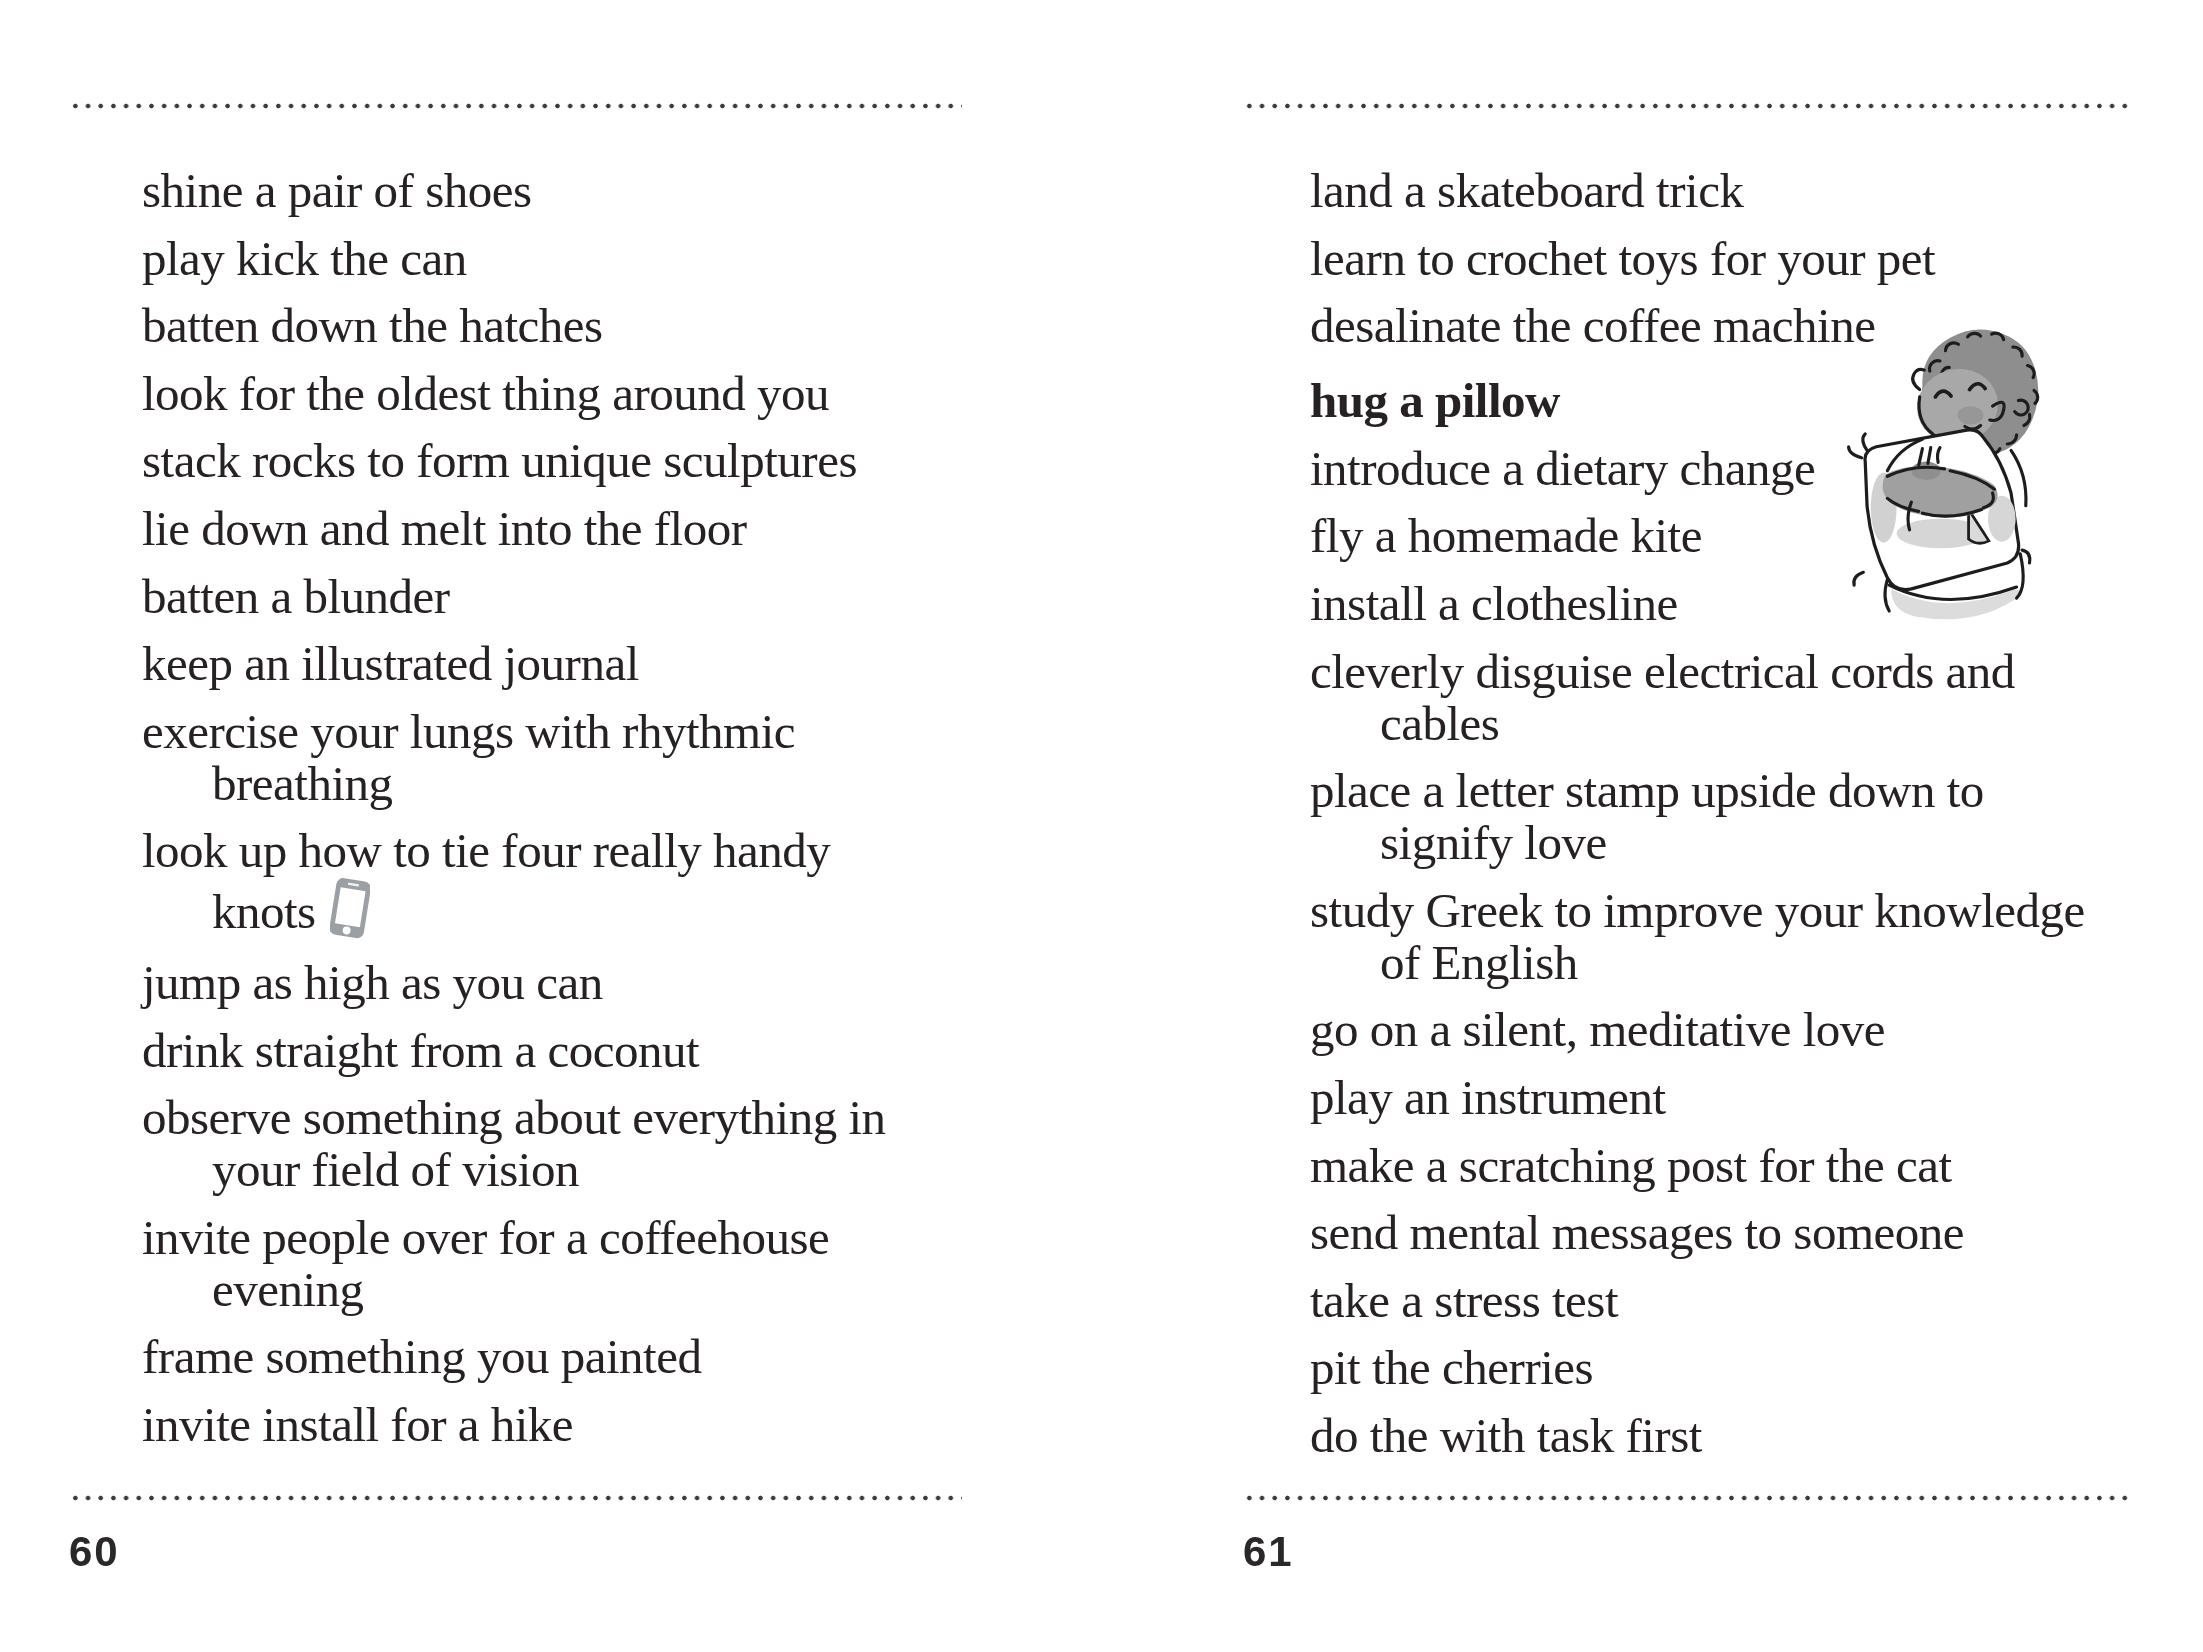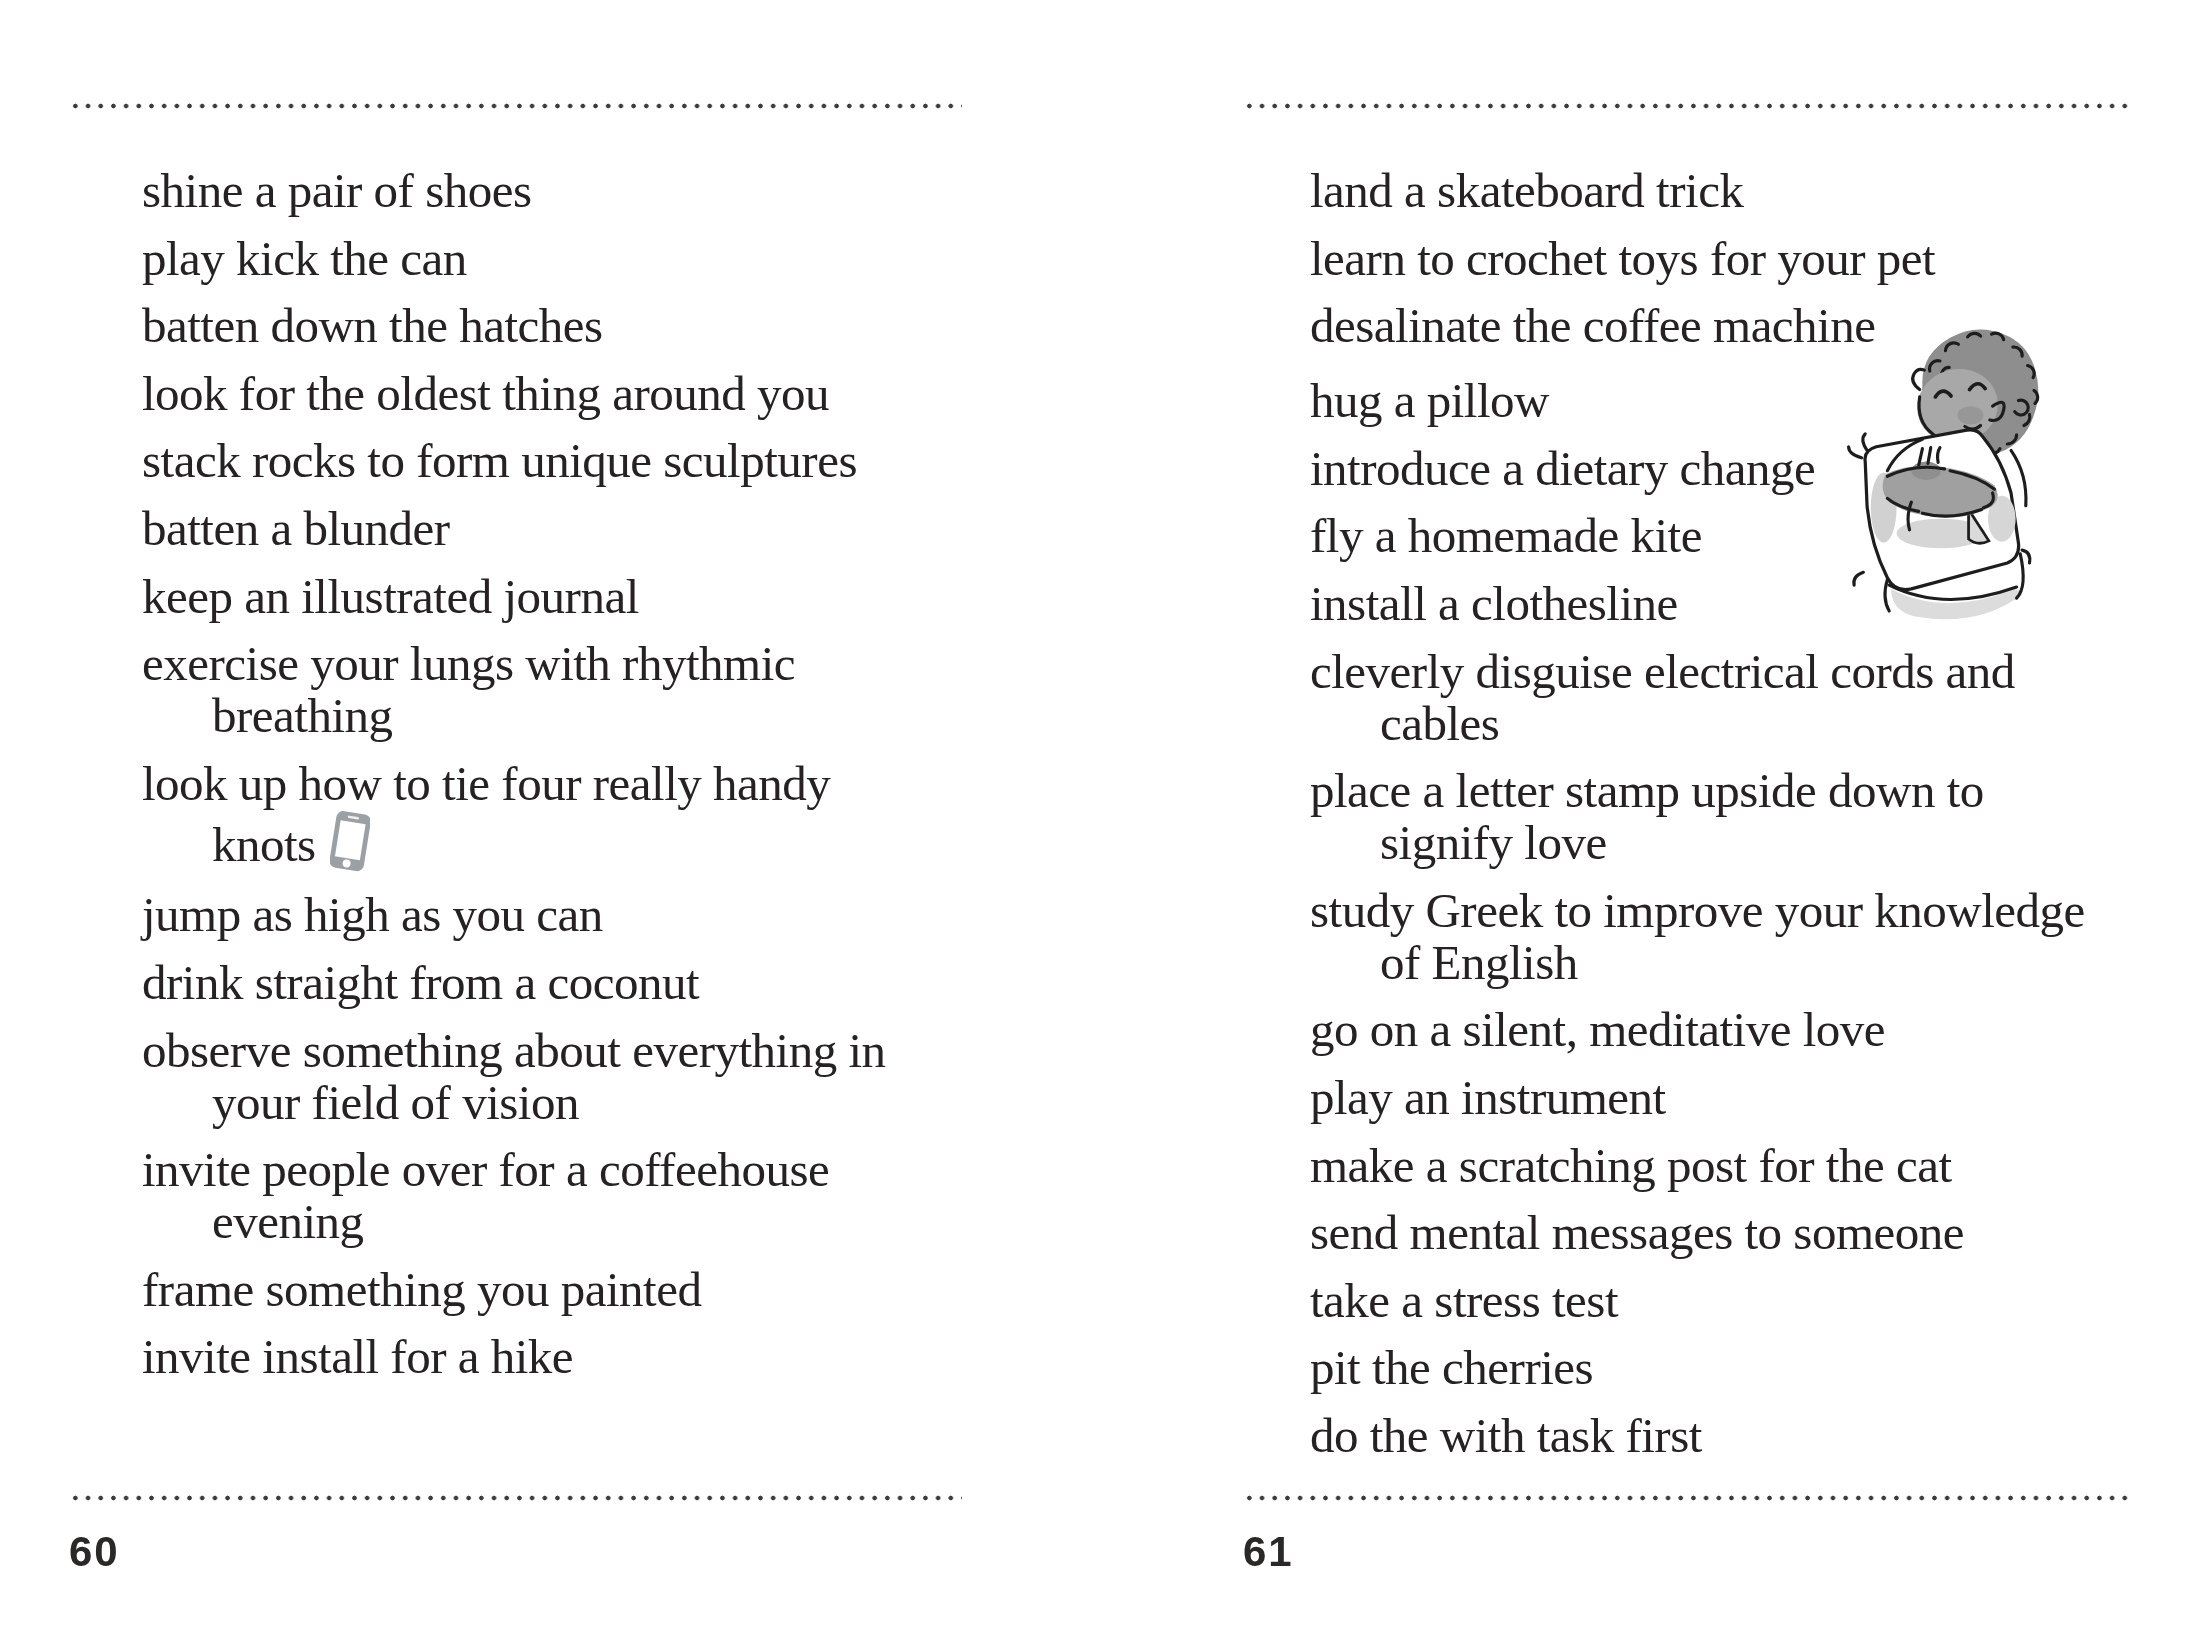--- a/index.html
+++ b/index.html
@@ -20,41 +20,42 @@
   .rule-top{top:103px;}
   .rule-bottom{top:1495px;}
   .list{position:absolute;top:165px;}
   .page-left  .list{left:73px;width:826px;}
   .page-right .list{left:67px;width:826px;}
   .item{
     font-size:49px;line-height:52px;margin-bottom:15.6px;
     padding-left:70px;text-indent:-70px;
     white-space:pre-line;letter-spacing:-0.5px;
   }
-  .item.bold{font-weight:normal;margin-top:23px;}
+  .item.bold{font-weight:bold;margin-top:23px;}
   .pagenum{
     position:absolute;top:1528px;left:0;width:100%;
     font-family:"Liberation Sans","DejaVu Sans",sans-serif;
     font-weight:700;font-size:42px;letter-spacing:1.8px;color:var(--num,#2b2828);
   }
   svg.phone{width:40px;height:64px;margin-left:14.7px;vertical-align:-13px;}
   .illustration{position:absolute;left:586px;top:312px;width:233px;height:323px;}
   .ill-line{fill:none;stroke:var(--ill-line,#1d1d1d);stroke-width:3.4;stroke-linecap:round;stroke-linejoin:round;}
 </style>
 </head>
 <body style="--paper: #ffffff; --text: #262223; --dot: #3b3b3b; --num: #2b2828; --phone: #9aa0a4; --ill-line: #1d1d1d; --ill-hair: #8e8e8e; --ill-hair-light: #cbcbcb; --ill-skin: #a8a8a8; --ill-cheek: #929292; --ill-arm-band: #a0a0a0; --ill-hand: #8f8f8f; --ill-pillow-shade: #cccccc; --ill-body-light: #dcdcdc;">
 
 <div class="page page-left">
   <div class="rule rule-top"></div>
   <div class="list">
       <div class="item"><span>shine a pair of shoes</span></div>
       <div class="item"><span>play kick the can</span></div>
       <div class="item"><span>batten down the hatches</span></div>
       <div class="item"><span>look for the oldest thing around you</span></div>
       <div class="item"><span>stack rocks to form unique sculptures</span></div>
+      <div class="item"><span>lie down and melt into the floor</span></div>
       <div class="item"><span>batten a blunder</span></div>
       <div class="item"><span>keep an illustrated journal</span></div>
       <div class="item"><span>exercise your lungs with rhythmic
 breathing</span></div>
       <div class="item"><span>look up how to tie four really handy
 knots</span><svg class="phone" viewBox="0 0 46 72" aria-hidden="true">
     <g transform="rotate(9 23 36)">
       <rect x="3" y="2" width="40" height="66" rx="8" fill="var(--phone,#9aa0a4)"></rect>
       <rect x="8.5" y="13" width="29" height="42" fill="#ffffff"></rect>
       <rect x="16" y="6.2" width="13" height="2.8" rx="1.4" fill="#ffffff" opacity="0.85"></rect>

